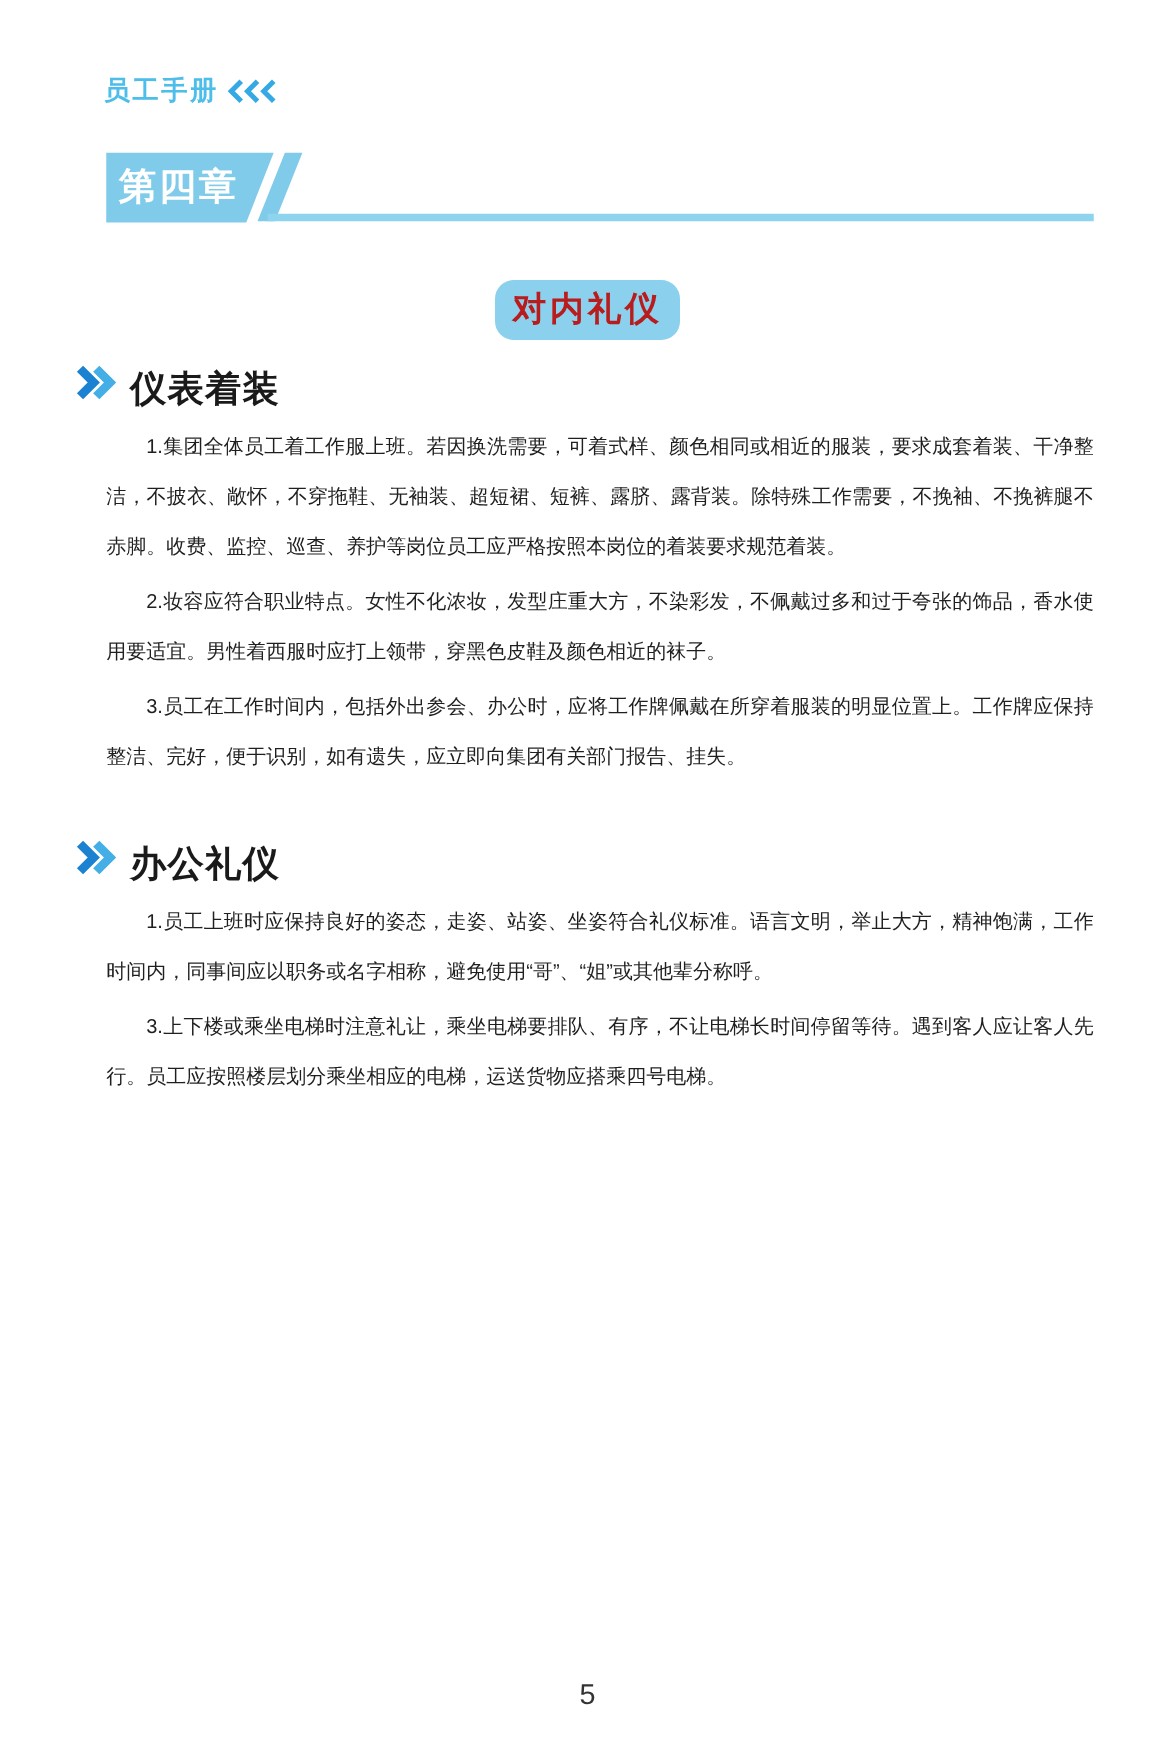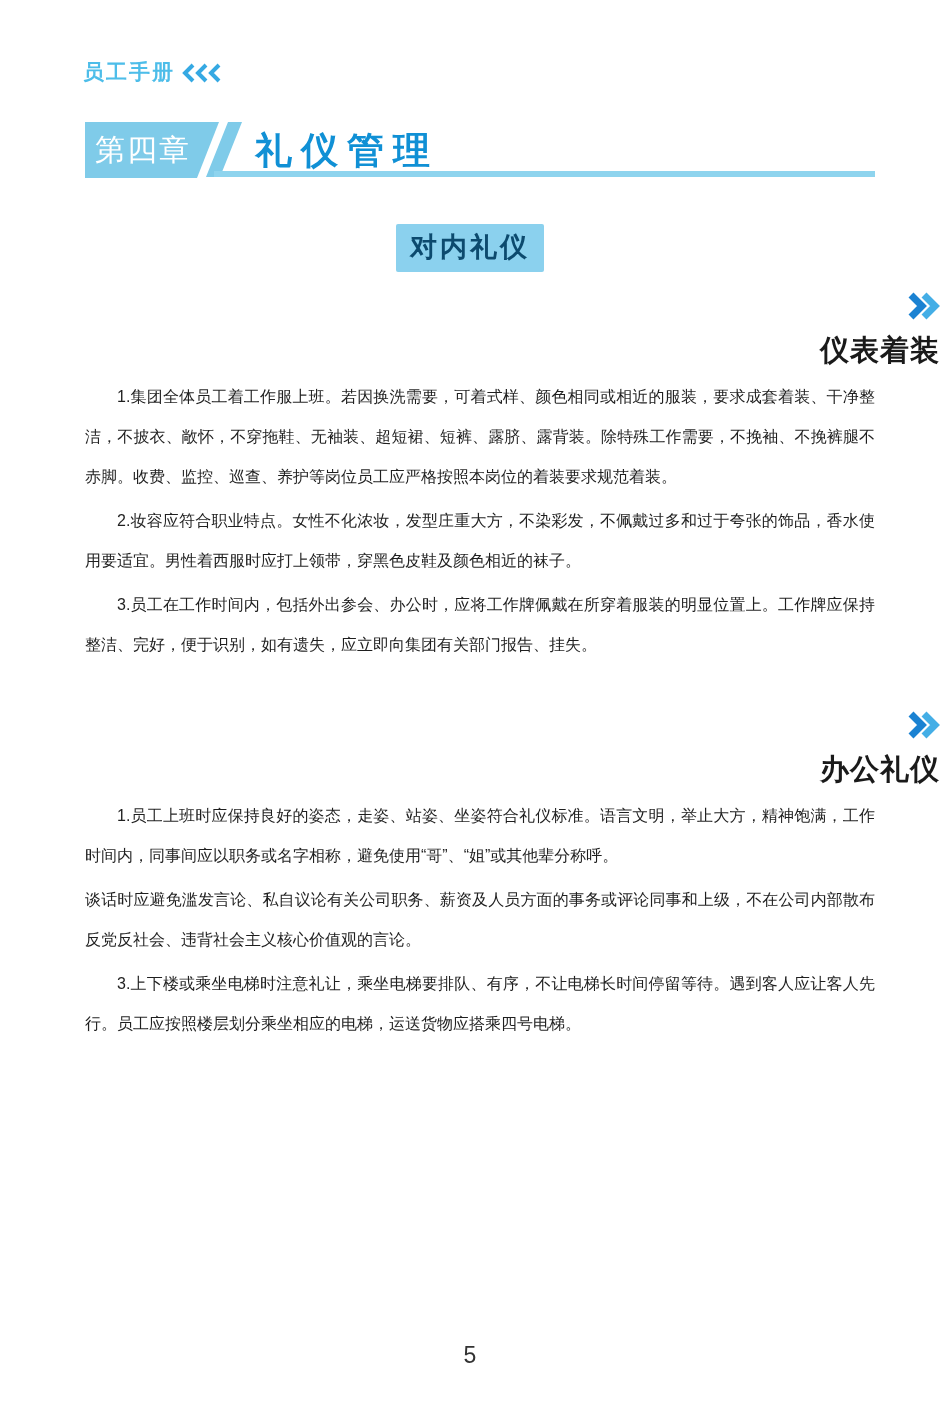--- a/index.html
+++ b/index.html
@@ -8,32 +8,32 @@
 
   
   .doc-header{position:absolute;left:83px;top:58px;display:flex;align-items:center;gap:6px;}
   .doc-title{font-size:21px;font-weight:bold;color:#4DBDE9;letter-spacing:2px;}
   .hdr-chev{display:block;margin-top:2px;}
 
   
   .banner{position:absolute;left:0;top:122px;width:940px;height:60px;}
   .banner svg{position:absolute;left:0;top:0;}
   .badge-label{position:absolute;left:85px;top:0;width:116px;height:56px;line-height:56px;
-               text-align:center;font-size:30px;font-weight:normal;color:#ffffff;letter-spacing:2px;}
+               text-align:center;font-size:30px;font-weight:bold;color:#ffffff;letter-spacing:2px;}
   .chapter-title{position:absolute;left:255px;top:0;height:58px;line-height:58px;
                  font-size:37px;font-weight:bold;color:#1090D5;letter-spacing:9px;}
 
   
   .pill{position:absolute;left:0;top:224px;width:100%;text-align:center;}
-  .pill-inner{display:inline-block;background:#8BD1EE;color:#0c4a6e;font-size:27px;font-weight:bold;
-              letter-spacing:3px;padding:5px 14px 7px 14px;border-radius:2px;}
+  .pill-inner{display:inline-block;background:#8BD1EE;color:#b91c1c;font-size:27px;font-weight:bold;
+              letter-spacing:3px;padding:5px 14px 7px 14px;border-radius:15px;}
 
   
   .content{position:absolute;left:0;top:292px;width:940px;}
-  .sec-head{display:flex;align-items:flex-end;gap:11px;margin:0 0 6px 60px;flex-direction:column;}
+  .sec-head{display:flex;align-items:flex-start;gap:11px;margin:0 0 6px 60px;}
   .sec-head .sec-title{font-size:29px;font-weight:bold;color:#1a1a1a;letter-spacing:1px;}
   .sec-chev{display:block;flex:0 0 auto;}
   .sec2{margin-top:46px;}
 
   .para{margin:4px 65px 0 85px;width:790px;font-size:16px;line-height:40px;color:#1f1f1f;
         text-align:justify;text-justify:inter-ideograph;word-break:break-all;}
   .para.indent{text-indent:2em;}
   .para.noindent{text-indent:0;}
 
   
@@ -54,21 +54,20 @@
     </svg>
   </div>
 
   <div class="banner">
     <svg width="940" height="60" viewBox="0 0 940 60">
       <polygon points="85,0 219,0 197,56 85,56" fill="#7FCBE9"></polygon>
       <polygon points="228,0 242,0 220,55 206,55" fill="#7FCBE9"></polygon>
       <rect x="214" y="49" width="661" height="6" fill="#8ED4EE"></rect>
     </svg>
     <div class="badge-label">第四章</div>
-    <div class="chapter-title">礼仪管理</div>
   </div>
 
   <div class="pill">
     <span class="pill-inner">对内礼仪</span>
   </div>
 
   <div class="content">
 
     <div class="sec-head">
       <svg class="sec-chev" width="33" height="28" viewBox="0 0 33 28">
@@ -82,20 +81,19 @@
     <p class="para indent">3.员工在工作时间内，包括外出参会、办公时，应将工作牌佩戴在所穿着服装的明显位置上。工作牌应保持整洁、完好，便于识别，如有遗失，应立即向集团有关部门报告、挂失。</p>
 
     <div class="sec-head sec2">
       <svg class="sec-chev" width="33" height="28" viewBox="0 0 33 28">
         <polyline points="4,3 15,14 4,25" fill="none" stroke="#1B82D2" stroke-width="7"></polyline>
         <polyline points="17,3 28,14 17,25" fill="none" stroke="#44AEE6" stroke-width="7"></polyline>
       </svg>
       <span class="sec-title">办公礼仪</span>
     </div>
     <p class="para indent">1.员工上班时应保持良好的姿态，走姿、站姿、坐姿符合礼仪标准。语言文明，举止大方，精神饱满，工作时间内，同事间应以职务或名字相称，避免使用“哥”、“姐”或其他辈分称呼。</p>
-    <p class="para noindent">谈话时应避免滥发言论、私自议论有关公司职务、薪资及人员方面的事务或评论同事和上级，不在公司内部散布反党反社会、违背社会主义核心价值观的言论。</p>
     <p class="para indent">3.上下楼或乘坐电梯时注意礼让，乘坐电梯要排队、有序，不让电梯长时间停留等待。遇到客人应让客人先行。员工应按照楼层划分乘坐相应的电梯，运送货物应搭乘四号电梯。</p>
 
   </div>
 
   <div class="page-number">5</div>
 
 </div>
 
 </body></html>

